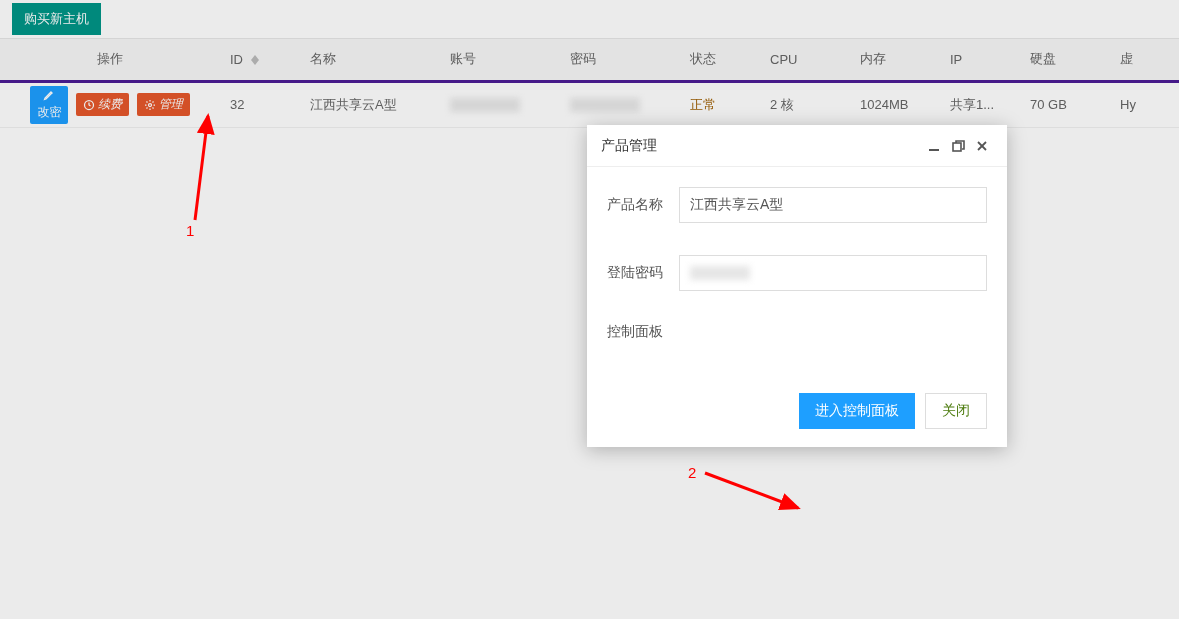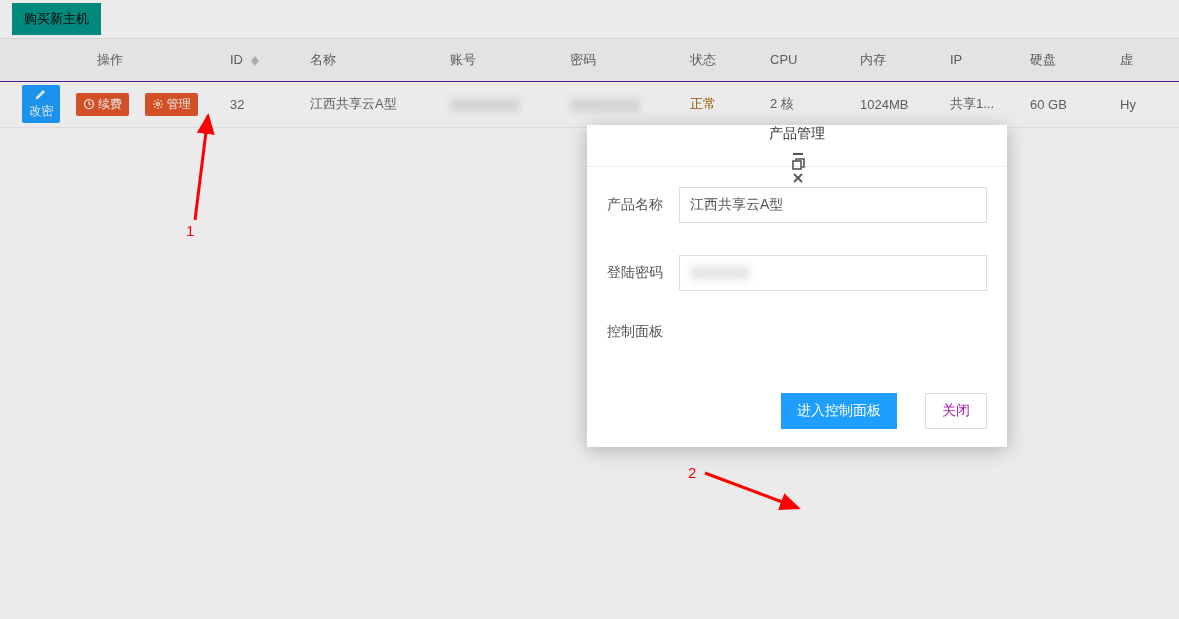--- a/index.html
+++ b/index.html
@@ -20,21 +20,21 @@
       z-index: 5;
     }
     .topbar {
       padding: 0 12px;
       height: 38px;
       display: flex;
       align-items: center;
     }
     .btn-green {
       background: #009587;
-      color: #000000;
+      color: #ffffff;
       border: none;
       padding: 7px 12px;
       font-size: 13px;
       cursor: pointer;
     }
     .table-wrap {
       border-top: 1px solid #e6e6e6;
     }
     table {
       width: 100%;
@@ -46,21 +46,21 @@
       text-align: left;
       white-space: nowrap;
       overflow: hidden;
       text-overflow: ellipsis;
     }
     th {
       height: 42px;
       background: #f7f7f7;
       color: #666;
       font-weight: 400;
-      border-bottom: 1px solid #4c1d95;
+      border-bottom: 3px solid #4c1d95;
     }
     td {
       height: 46px;
       color: #666;
       border-bottom: 1px solid #f0f0f0;
     }
     th.center, td.center { text-align: center; }
     .sort-icons {
       display: inline-flex;
       flex-direction: column;
@@ -76,21 +76,21 @@
       padding: 3px 7px;
       font-size: 12px;
       color: #fff;
       border-radius: 2px;
       cursor: pointer;
       border: none;
       vertical-align: middle;
     }
     .btn-blue { background: #1E9FFF; flex-direction: column; }
     .btn-orange { background: #E5572B; }
-    .btn-sm + .btn-sm { margin-left: 12px; }
+    .btn-sm + .btn-sm { margin-left: 4px; font-style: italic; }
     .status-normal { color: #a16207; }
     .blur-box {
       display: inline-block;
       width: 70px;
       height: 14px;
       background: #e8e8e8;
       filter: blur(3px);
       vertical-align: middle;
     }
     
@@ -117,21 +117,20 @@
       z-index: 10;
     }
     .dialog-head {
       height: 42px;
       display: flex;
       align-items: center;
       padding: 0 14px;
       border-bottom: 1px solid #eee;
       font-size: 14px;
       color: #333;
-      flex-direction: column;
     }
     .dialog-head .spacer { flex: 1; }
     .dialog-head .ctrl {
       width: 22px;
       height: 22px;
       display: inline-flex;
       align-items: center;
       justify-content: center;
       cursor: pointer;
       color: #555;
@@ -159,33 +158,33 @@
       display: flex;
       align-items: center;
       color: #555;
       font-size: 14px;
       background: #fff;
     }
     .dialog-foot {
       padding: 10px 20px 18px 20px;
       display: flex;
       justify-content: flex-end;
-      gap: 28px;
+      gap: 10px;
     }
     .btn-primary {
       background: #1E9FFF;
       color: #fff;
       border: none;
       padding: 9px 16px;
       font-size: 14px;
       cursor: pointer;
     }
     .btn-default {
       background: #fff;
-      color: #a21caf;
+      color: #4d7c0f;
       border: 1px solid #ddd;
       padding: 8px 16px;
       font-size: 14px;
       cursor: pointer;
     }
     .blur-inline {
       display: inline-block;
       background: #e6e6e6;
       filter: blur(3px);
       vertical-align: middle;
@@ -263,21 +262,21 @@
           </button>
         </td>
         <td>32</td>
         <td>江西共享云A型</td>
         <td><span class="blur-box"></span></td>
         <td><span class="blur-box"></span></td>
         <td><span class="status-normal">正常</span></td>
         <td>2 核</td>
         <td>1024MB</td>
         <td>共享1...</td>
-        <td>60 GB</td>
+        <td>70 GB</td>
         <td>Hy</td>
       </tr>
     </tbody>
   </table>
 </div>
 
 <div class="overlay"></div>
 
 <span class="anno-1" style="top:222px;left:186px;">1</span>
 <svg class="anno-arrow" style="top:108px;left:190px;" width="60" height="120">

